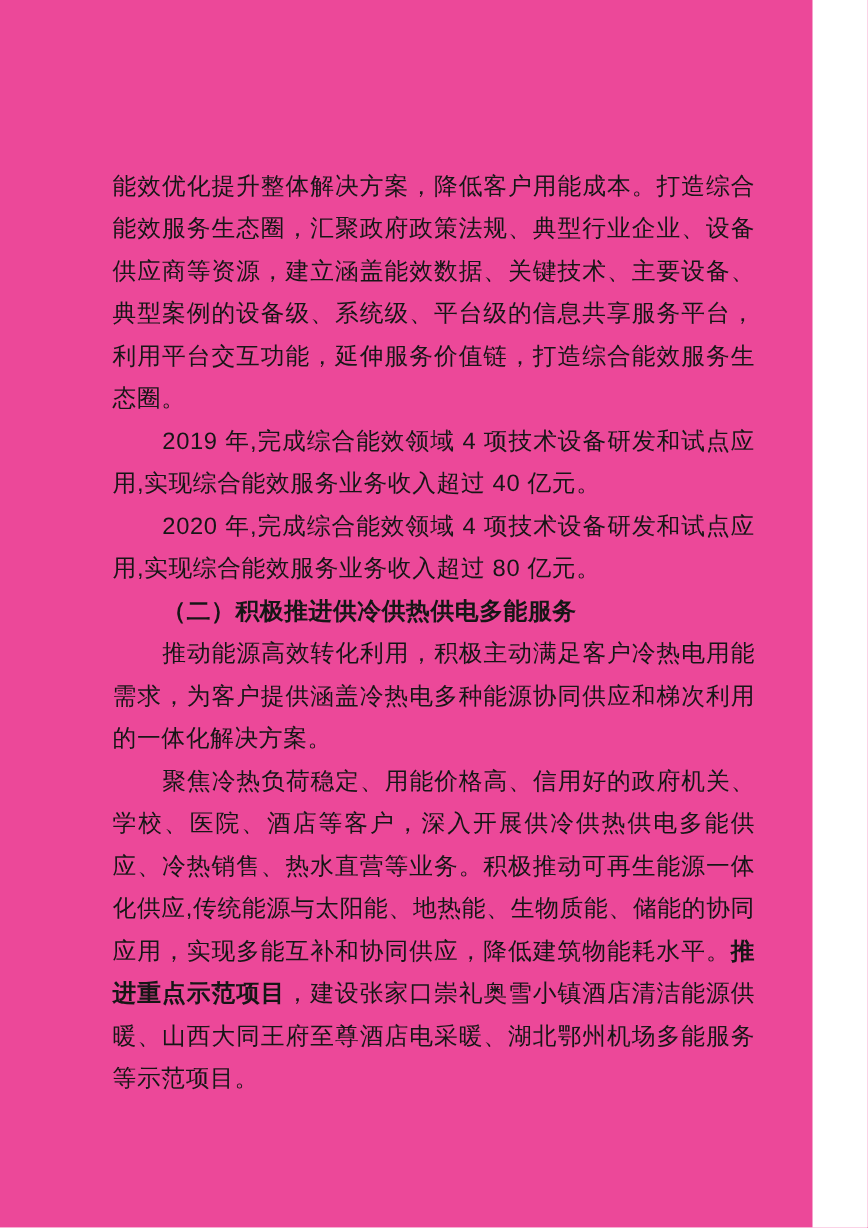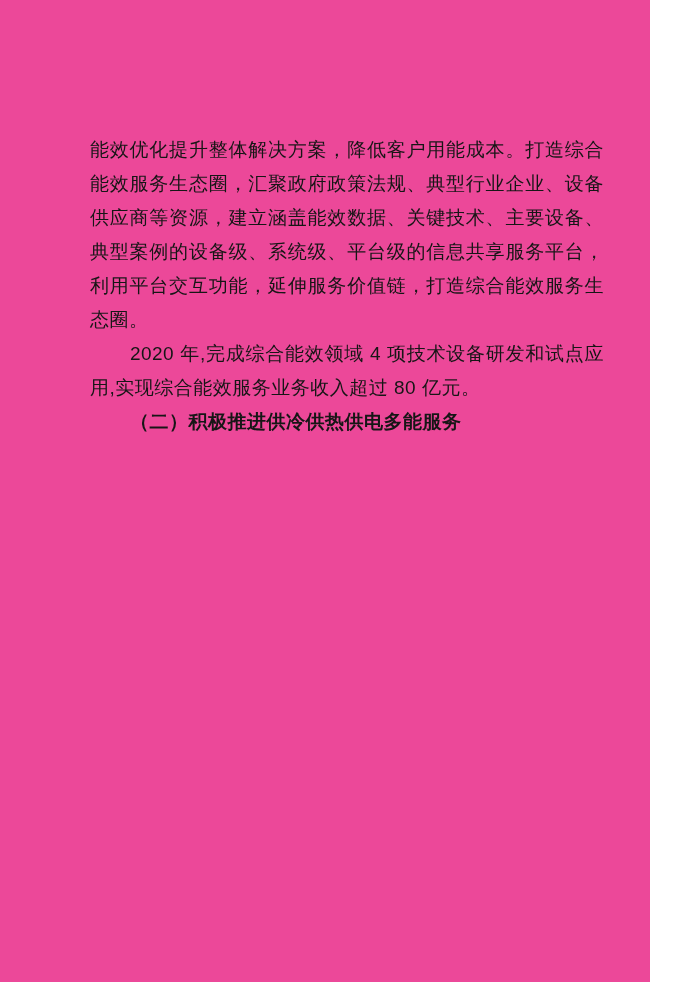--- a/index.html
+++ b/index.html
@@ -29,27 +29,31 @@
   }
   .doc-content p {
     margin: 0;
     padding: 0;
   }
   .para-indent {
     text-indent: 2.1em;
   }
   .heading {
     font-weight: bold;
+    font-family: Liberation Mono, monospace;
   }
   .run-bold {
     font-weight: bold;
   }
 </style>
 </head>
 <body>
 
 <div class="page">
   <div class="doc-content">
       <p class=""><span>能效优化提升整体解决方案，降低客户用能成本。打造综合能效服务生态圈，汇聚政府政策法规、典型行业企业、设备供应商等资源，建立涵盖能效数据、关键技术、主要设备、典型案例的设备级、系统级、平台级的信息共享服务平台，利用平台交互功能，延伸服务价值链，打造综合能效服务生态圈。</span></p>
+      <p class="para-indent"><span>2019 年,完成综合能效领域 4 项技术设备研发和试点应用,实现综合能效服务业务收入超过 40 亿元。</span></p>
       <p class="para-indent"><span>2020 年,完成综合能效领域 4 项技术设备研发和试点应用,实现综合能效服务业务收入超过 80 亿元。</span></p>
       <p class="para-indent heading"><span class="run-bold">（二）积极推进供冷供热供电多能服务</span></p>
+      <p class="para-indent"><span>推动能源高效转化利用，积极主动满足客户冷热电用能需求，为客户提供涵盖冷热电多种能源协同供应和梯次利用的一体化解决方案。</span></p>
+      <p class="para-indent"><span>聚焦冷热负荷稳定、用能价格高、信用好的政府机关、学校、医院、酒店等客户，深入开展供冷供热供电多能供应、冷热销售、热水直营等业务。积极推动可再生能源一体化供应,传统能源与太阳能、地热能、生物质能、储能的协同应用，实现多能互补和协同供应，降低建筑物能耗水平。</span><span class="run-bold">推进重点示范项目</span><span>，建设张家口崇礼奥雪小镇酒店清洁能源供暖、山西大同王府至尊酒店电采暖、湖北鄂州机场多能服务等示范项目。</span></p>
     </div>
 </div>
 
 </body></html>

